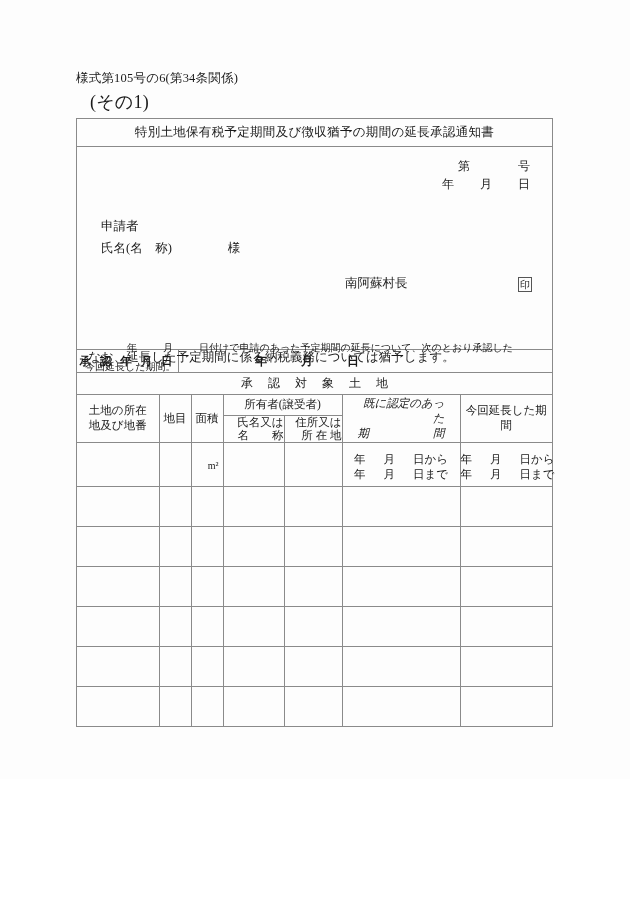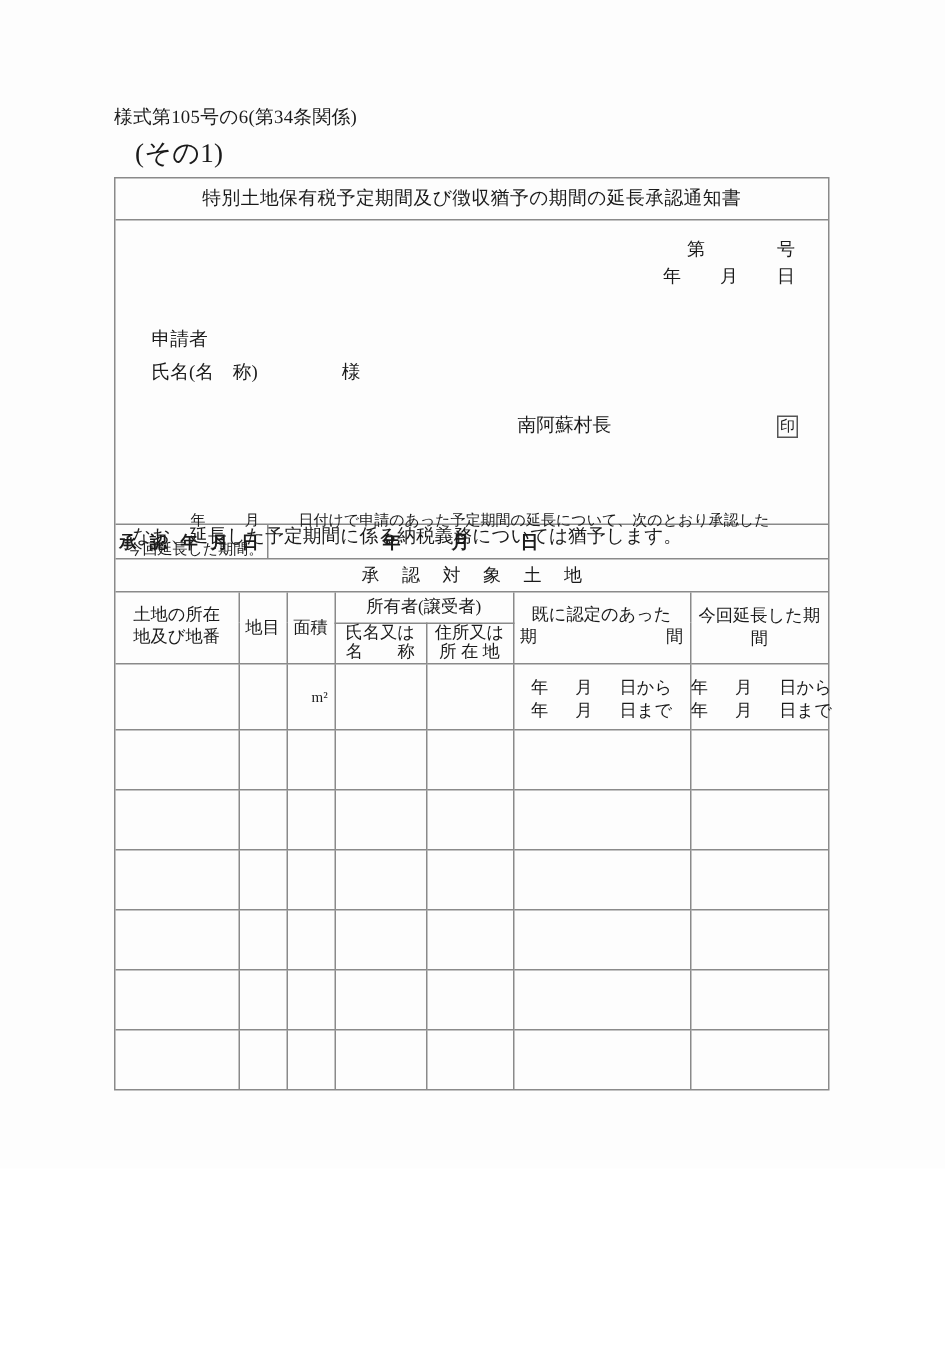--- a/index.html
+++ b/index.html
@@ -196,26 +196,27 @@
   }
   table.land tr.hdr-top th {
     border-top: none;
   }
   table.land td.edge-l, table.land th.edge-l { border-left: none; }
   table.land td.edge-r, table.land th.edge-r { border-right: none; }
 
   .h-loc { height: 46px; text-align: center; line-height: 15px; }
   .h-small { text-align: center; }
   .h-owner { height: 20px; text-align: center; }
-  .h-sub { height: 26px; text-align: center; line-height: 13px; }
+  .h-sub { height: 26px; text-align: right; line-height: 13px; }
   .h-period {
     height: 46px;
-    text-align: center;
+    text-align: right;
     line-height: 15px;
-    padding: 0 4px !important;
+    padding: 0 15px !important;
+    font-style: italic;
   }
   .h-period .jline {
     display: flex;
     justify-content: space-between;
   }
   .h-ext { height: 46px; text-align: center; }
 
   td.body-cell { height: 40px; }
   td.first-row { height: 44px; }
   .unit {

